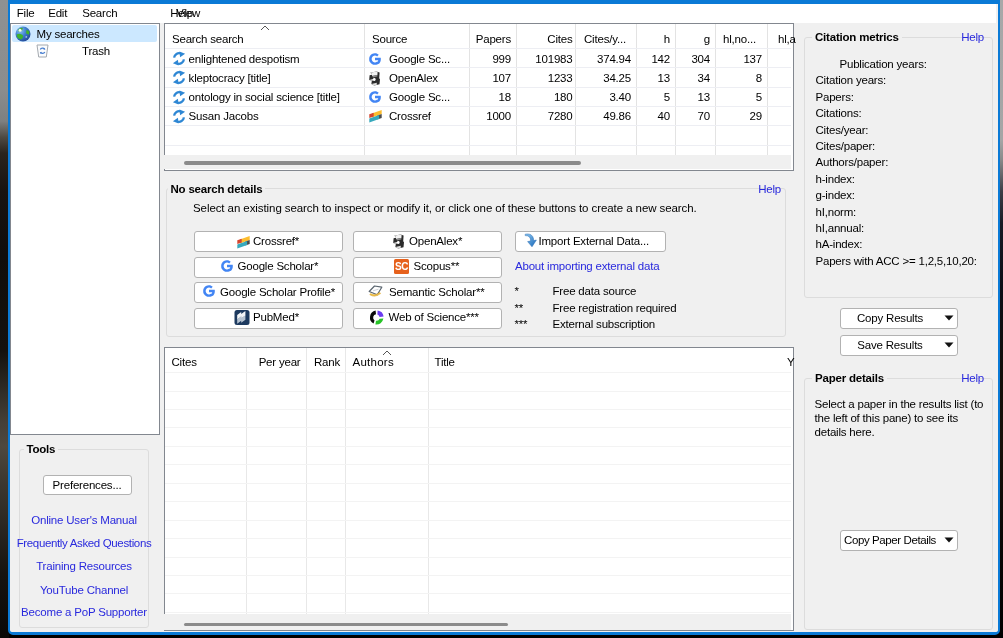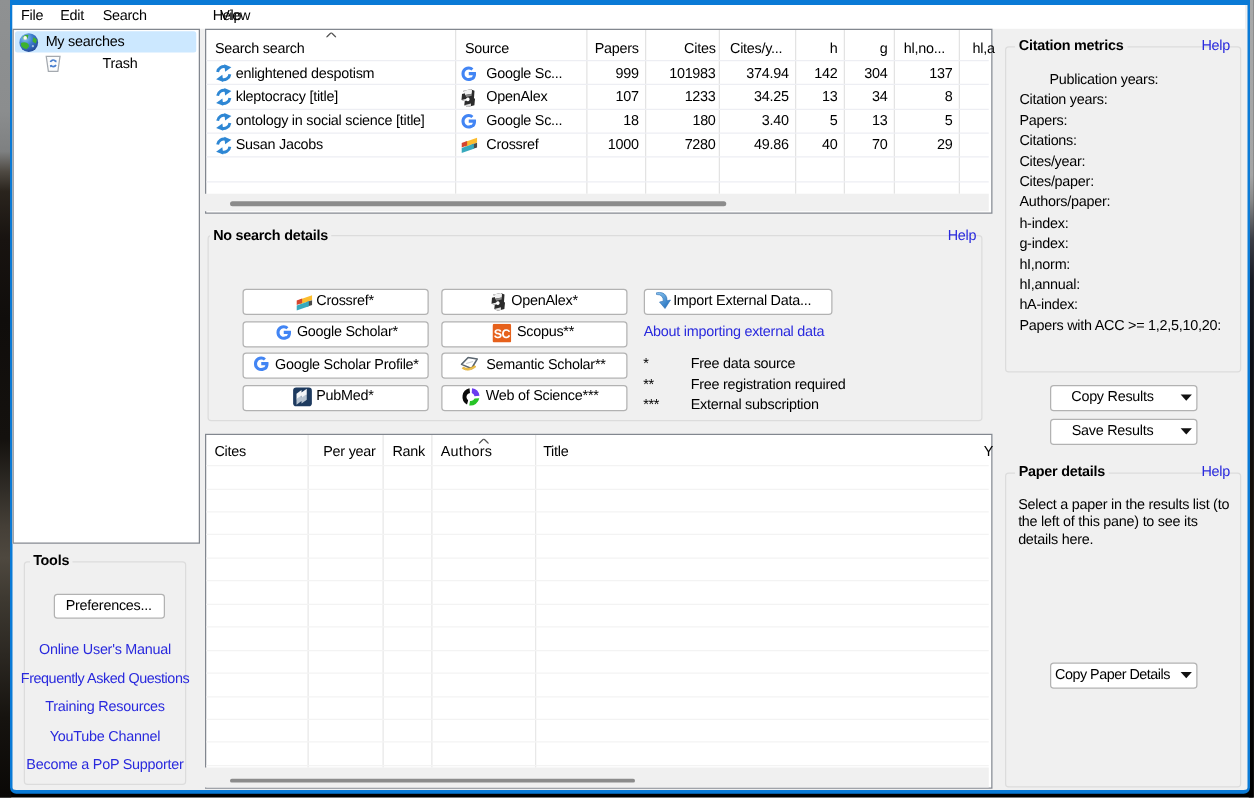--- a/index.html
+++ b/index.html
@@ -187,20 +187,21 @@
       <div class="num" style="left:710px;top:116.4px;">70</div>
       <div class="num" style="left:762px;top:116.4px;">29</div>
     </div>
 
   <div class="abs" style="left:164px;top:155px;width:627px;height:14px;background:#f0f0f0;"></div>
   <div class="abs" style="left:183.5px;top:161px;width:397.5px;height:3.5px;background:#8b8b8b;border-radius:2px;"></div>
 
   <div class="gbox" style="left:165.5px;top:188px;width:618px;height:147px;"></div>
   <div class="gcap" style="left:167.5px;top:188.5px;">No search details</div>
   <a class="lnk rlbl" style="left:781px;top:188.5px;">Help</a>
+  <div class="lbl" style="left:193px;top:208px;letter-spacing:-0.08px;">Select an existing search to inspect or modify it, or click one of these buttons to create a new search.</div>
   <div id="btns">
       <div class="btn" style="left:194px;top:231px;width:147px;height:19px;"></div>
       <svg class="abs" style="left:236.5px;top:234.5px;" width="13" height="14" viewBox="0 0 13 14">
 <path d="M2.9 4.6 L12.7 1.1 L12.7 5 L2.9 8.5 z" fill="#fcbd2e"></path>
 <path d="M0.3 5.3 L4.7 3.8 L4.7 7.4 L0.3 8.9 z" fill="#d5452f"></path>
 <path d="M8.3 6.6 L12.7 5.1 L12.7 8.9 L8.3 10.4 z" fill="#4a4a4a"></path>
 <path d="M0.3 9.4 L10.1 5.9 L10.1 9.9 L0.3 13.4 z" fill="#37a9bd"></path>
       </svg>
       <div class="lbl" style="left:253px;top:240.5px;">Crossref*</div>
       <div class="btn" style="left:194px;top:256.5px;width:147px;height:19px;"></div>

